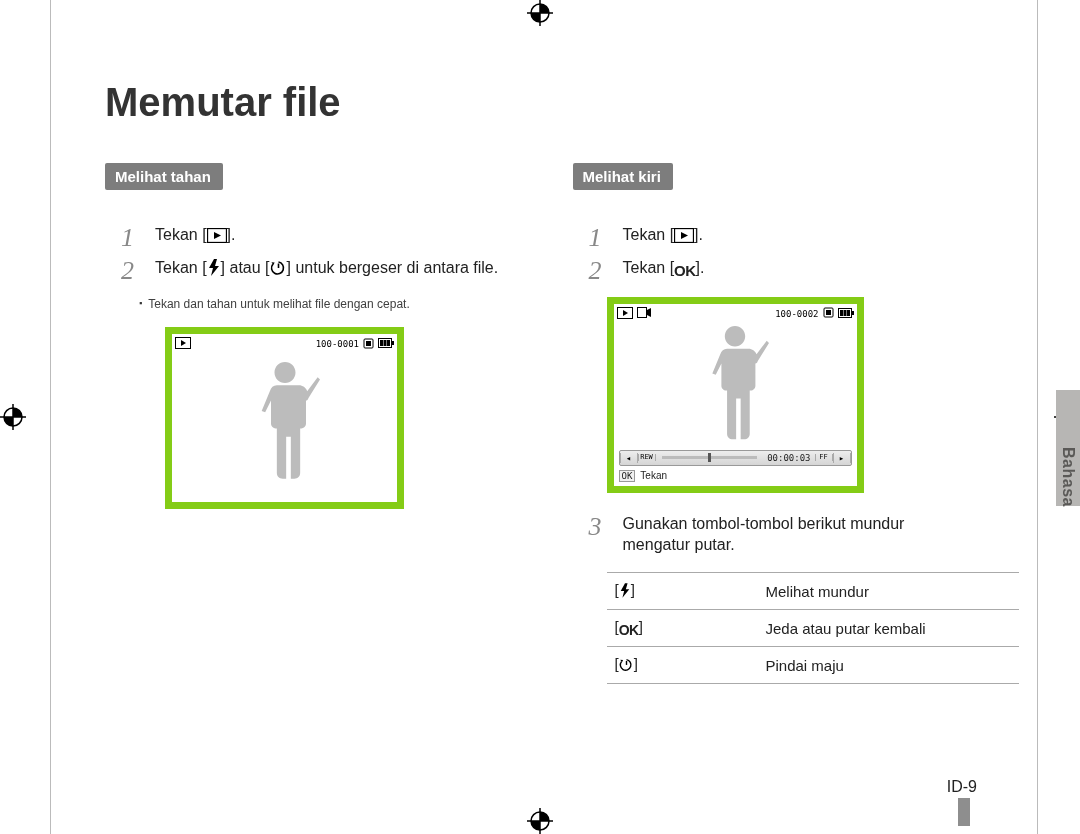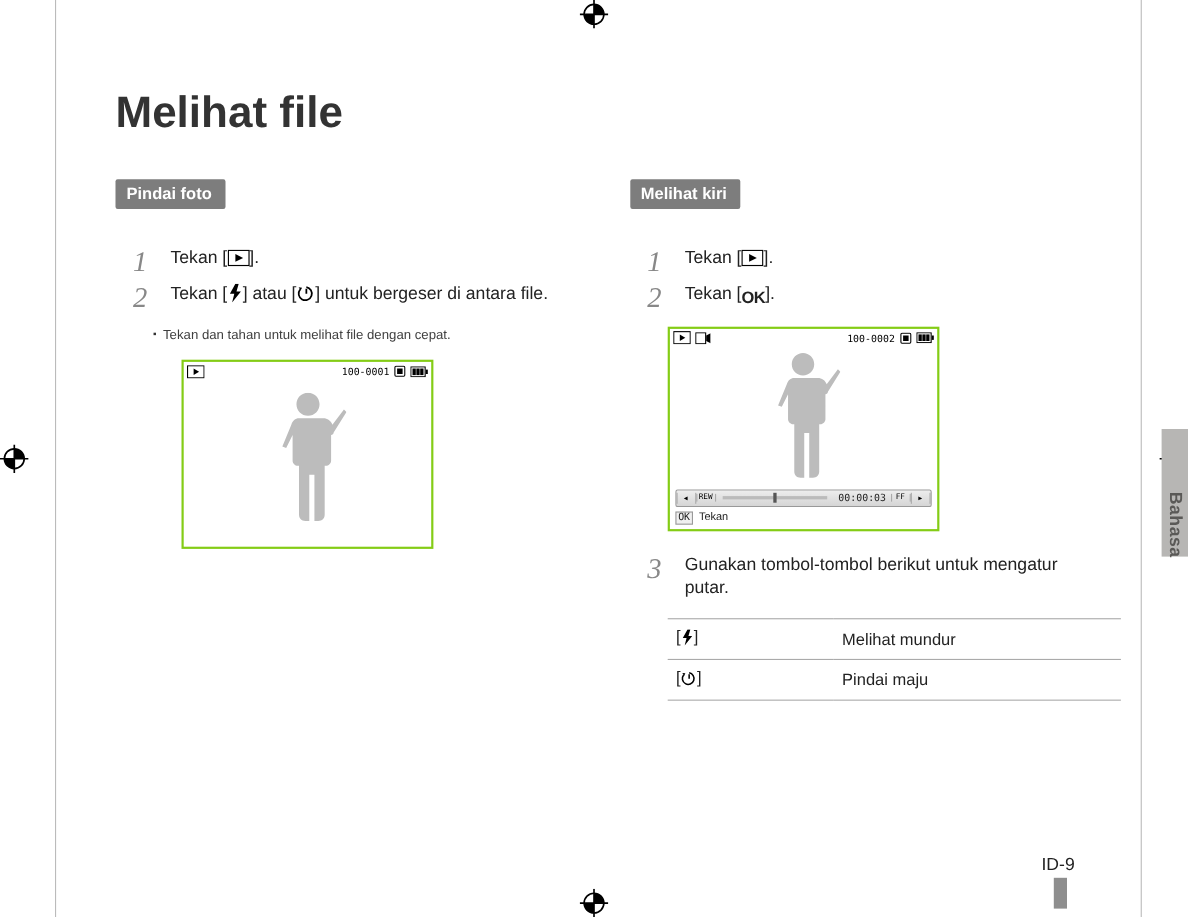--- a/index.html
+++ b/index.html
@@ -109,21 +109,21 @@
     margin-right: 6px;
     color: #333;
   }
   .icon {
     display: inline-block;
     vertical-align: -3px;
   }
 
   
   .screen {
-    border: 2px solid #84cc16;
+    border: 7px solid #84cc16;
     background: #fff;
     position: relative;
     margin: 16px 0 0 60px;
   }
   .screen.small { width: 225px; height: 168px; }
   .screen.big   { width: 243px; height: 182px; margin-left: 34px; margin-top: 12px; }
 
   .screen .topbar {
     position: absolute;
     top: 3px; left: 3px; right: 3px;
@@ -282,26 +282,26 @@
     <path d="M13 4 A9 9 0 0 1 22 13 L13 13 Z" fill="#000"></path>
     <path d="M13 22 A9 9 0 0 1 4 13 L13 13 Z" fill="#000"></path>
   </svg>
 </div>
 
 <div class="side-tab">
   <span>Bahasa</span>
 </div>
 
 <div class="page">
-  <h1>Melihat file</h1>
+  <h1>Memutar file</h1>
 
   <div class="columns">
 
     <div class="col">
-      <div class="section-label">Pindai foto</div>
+      <div class="section-label">Melihat tahan</div>
 
       <ol class="steps">
         <li>
           <span>Tekan [</span><span class="icon"><svg width="20" height="15" viewBox="0 0 20 15">
                 <rect x="0.5" y="0.5" width="19" height="14" fill="none" stroke="#000" stroke-width="1.3"></rect>
                 <polygon points="7,4 7,11 14,7.5" fill="#000"></polygon>
               </svg></span><span>].</span>
         </li>
         <li>
           <span>Tekan [</span><span class="icon"><svg width="14" height="17" viewBox="0 0 14 17">
@@ -399,30 +399,34 @@
           <div class="btn" style="font-size:7px;line-height:7px">FF</div>
           <div class="btn">▸</div>
         </div>
         <div class="pause-line">
           <span class="ok-box">OK</span>
           <span>Tekan</span>
         </div>
       </div>
 
       <ol class="steps" start="3" style="counter-reset: step 2; margin-top:20px;">
-        <li>Gunakan tombol-tombol berikut untuk mengatur putar.</li>
+        <li>Gunakan tombol-tombol berikut mundur mengatur putar.</li>
       </ol>
 
       <table class="controls">
         <tbody>
             <tr>
           <td>[<span class="icon"><svg width="12" height="15" viewBox="0 0 14 17">
                     <polygon points="7,0 2,9 6,9 4,17 12,7 8,7 10,0" fill="#000"></polygon>
                   </svg></span>]</td>
           <td>Melihat mundur</td>
+        </tr>
+        <tr>
+          <td>[<span class="icon" style="font-family:Arial;font-weight:bold;letter-spacing:-0.5px;font-size:14px">OK</span>]</td>
+          <td>Jeda atau putar kembali</td>
         </tr>
         <tr>
           <td>[<span class="icon"><svg width="15" height="15" viewBox="0 0 17 17">
                     <path d="M8.5 3 A6 6 0 1 1 2.8 5.2" fill="none" stroke="#000" stroke-width="1.6"></path>
                     <line x1="8.5" y1="9" x2="8.5" y2="4.5" stroke="#000" stroke-width="1.6"></line>
                     <polygon points="1.5,3.2 4.6,3.5 3.3,6.2" fill="#000"></polygon>
                   </svg></span>]</td>
           <td>Pindai maju</td>
         </tr>
       </tbody>

